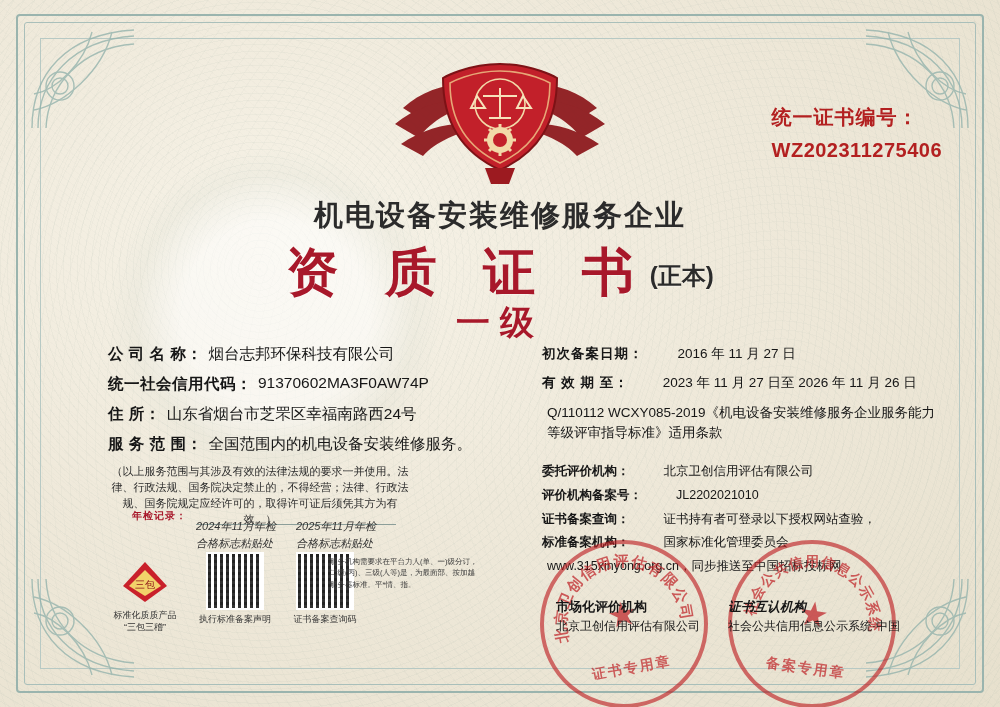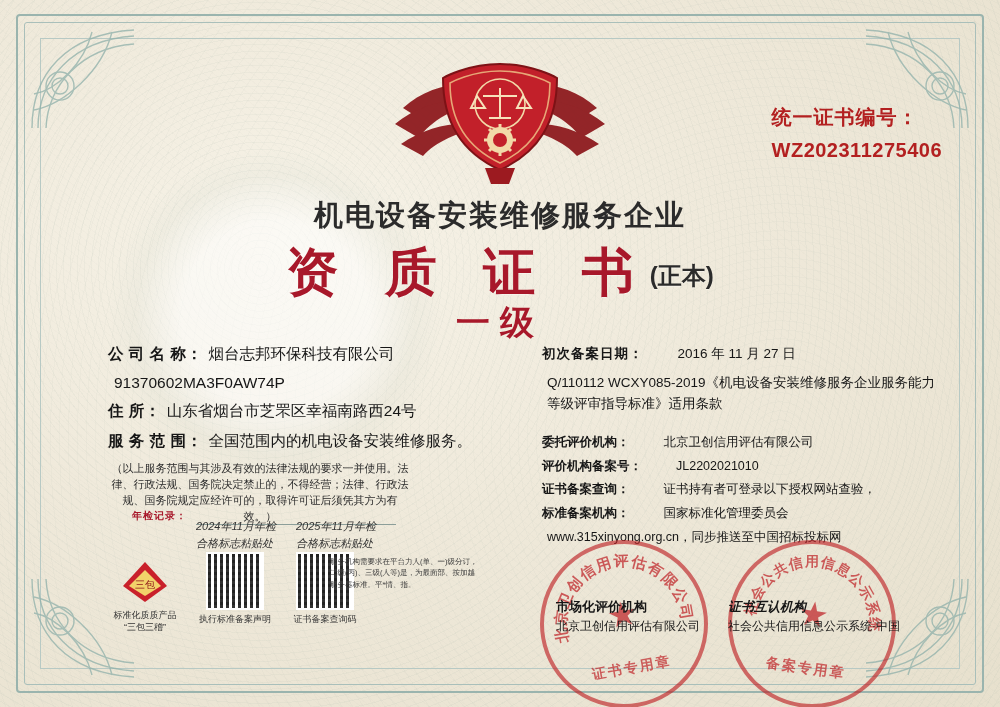--- a/index.html
+++ b/index.html
@@ -311,37 +311,42 @@
     <span>资 质 证 书</span><span class="zb">(正本)</span>
   </div>
   <div class="grade">一级</div>
 
   <div class="info-left">
     <div class="row">
       <span class="k">公 司 名 称：</span>
       <span class="v">烟台志邦环保科技有限公司</span>
     </div>
     <div class="row">
+      <span class="k">统一社会信用代码：</span>
       <span class="v">91370602MA3F0AW74P</span>
     </div>
     <div class="row">
       <span class="k">住        所：</span>
       <span class="v">山东省烟台市芝罘区幸福南路西24号</span>
     </div>
     <div class="row">
       <span class="k">服 务 范 围：</span>
       <span class="v">全国范围内的机电设备安装维修服务。</span>
     </div>
     <div class="note">（以上服务范围与其涉及有效的法律法规的要求一并使用。法律、行政法规、国务院决定禁止的，不得经营；法律、行政法规、国务院规定应经许可的，取得许可证后须凭其方为有效。）</div>
   </div>
 
   <div class="info-right">
     <div class="row2">
       <span class="k">初次备案日期：</span>
       <span class="v">2016 年 11 月 27 日</span>
+    </div>
+    <div class="row2">
+      <span class="k">有 效 期 至：</span>
+      <span class="v">2023 年 11 月 27 日至 2026 年 11 月 26 日</span>
     </div>
     <div class="row2">
       <span class="v">Q/110112 WCXY085-2019《机电设备安装维修服务企业服务能力等级评审指导标准》适用条款</span>
     </div>
     <div style="height:10px"></div>
     <div class="row2 small">
       <span class="k">委托评价机构：</span>
       <span class="v">北京卫创信用评估有限公司</span>
     </div>
     <div class="row2 small">

